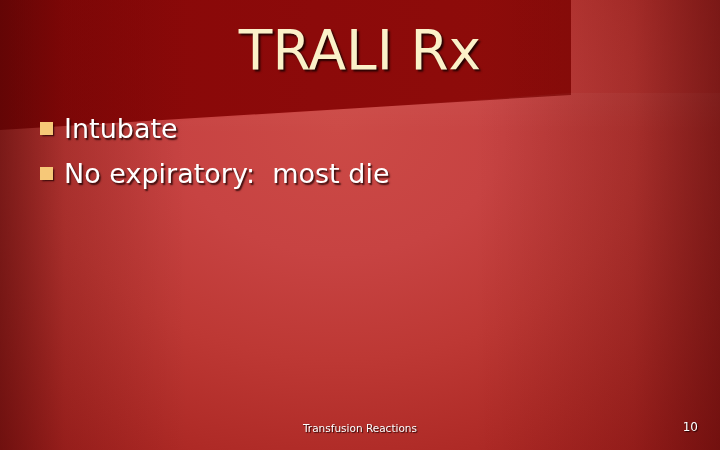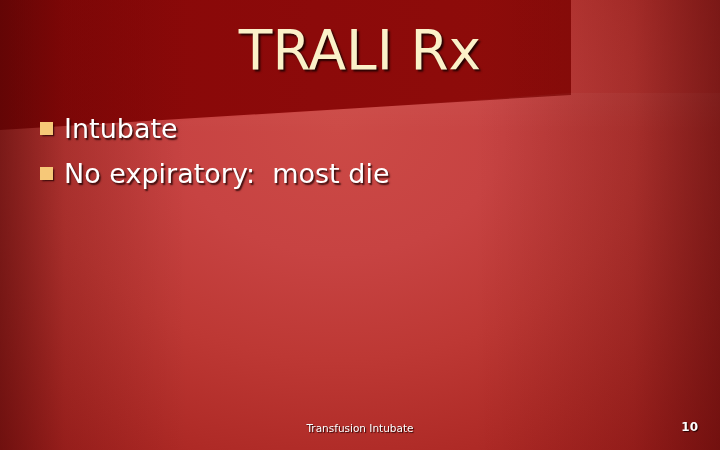--- a/index.html
+++ b/index.html
@@ -121,21 +121,21 @@
     line-height: 14px;
     text-shadow: 1px 1px 1px rgba(25,0,0,0.85);
   }
   #page-number {
     position: absolute;
     right: 22px;
     top: 420px;
     color: #ffffff;
     font-size: 12px;
     line-height: 14px;
-    font-weight: bold;
+    font-weight: normal;
     text-shadow: 1px 1px 1px rgba(25,0,0,0.85);
   }
 </style>
 </head>
 <body>
 
 <div id="slide">
 
   <div id="header-band"></div>
   <div id="header-edge-glow"></div>
@@ -152,17 +152,17 @@
     </div>
 
 
     <div class="bullet-row">
       <span class="bullet-marker"></span>
       <span class="bullet-text">No expiratory:  most die</span>
     </div>
 
   </div>
 
-  <div id="footer-text">Transfusion Intubate</div>
+  <div id="footer-text">Transfusion Reactions</div>
 
   <div id="page-number">10</div>
 
 </div>
 
 </body></html>

